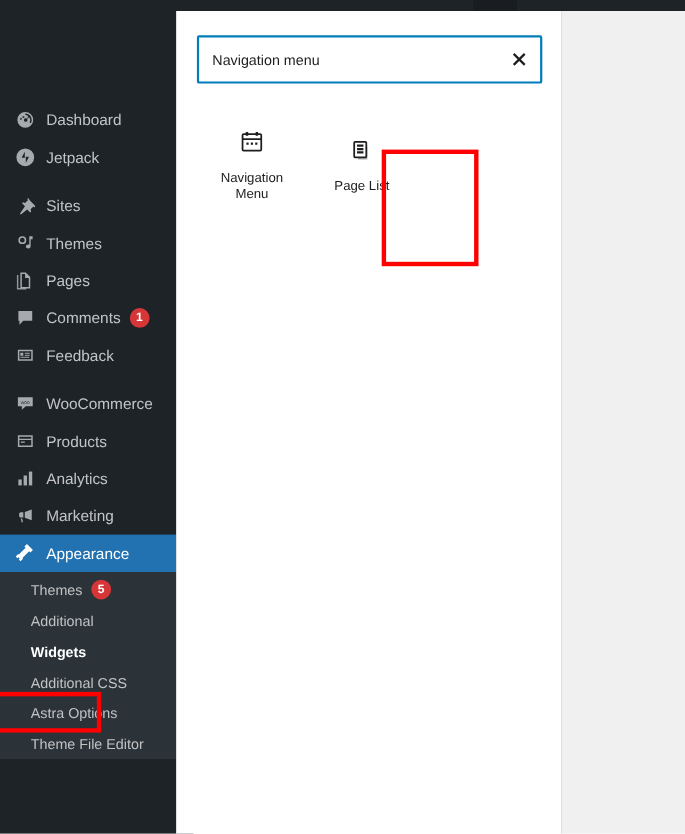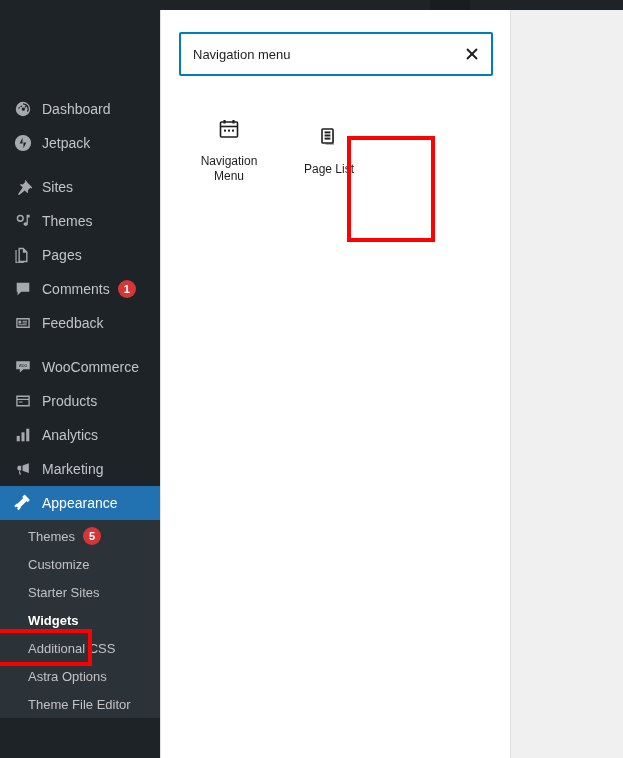--- a/index.html
+++ b/index.html
@@ -263,24 +263,21 @@
       <span class="mi-label">Appearance</span>
       <span class="menu-arrow"></span>
     </div>
 
     <div class="submenu">
       <div class="submenu-item">
         <span>Themes</span>
         <span class="badge">5</span>
       </div>
       <div class="submenu-item">
-        <span>Customize</span>
-      </div>
-      <div class="submenu-item">
-        <span>Starter Sites</span>
+        <span>Additional</span>
       </div>
       <div class="submenu-item active">
         <span>Widgets</span>
       </div>
       <div class="submenu-item">
         <span>Additional CSS</span>
       </div>
       <div class="submenu-item">
         <span>Astra Options</span>
       </div>

